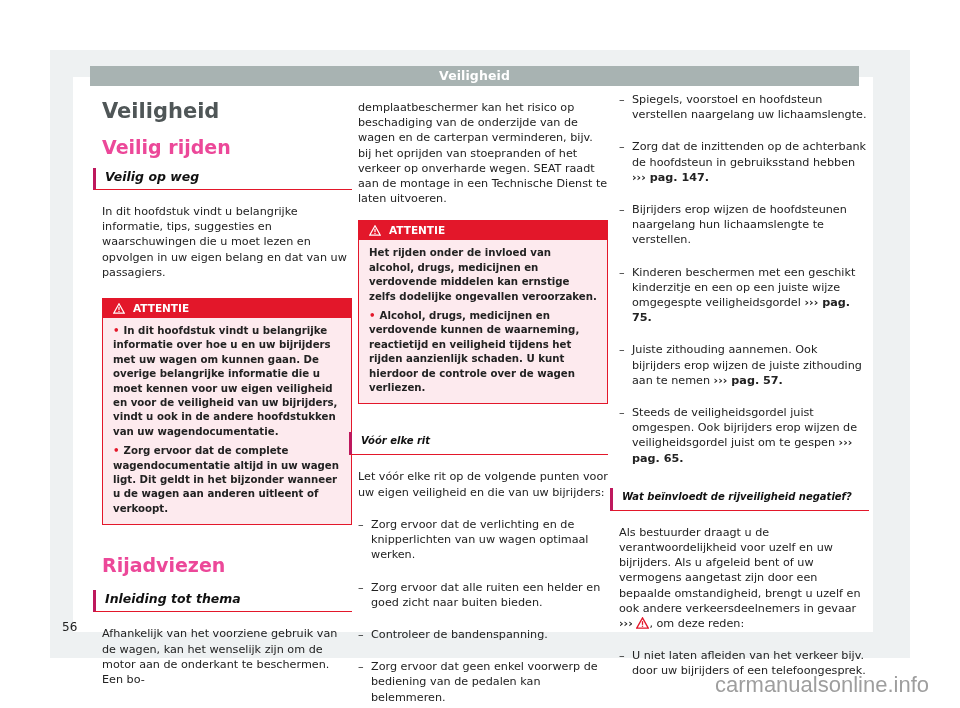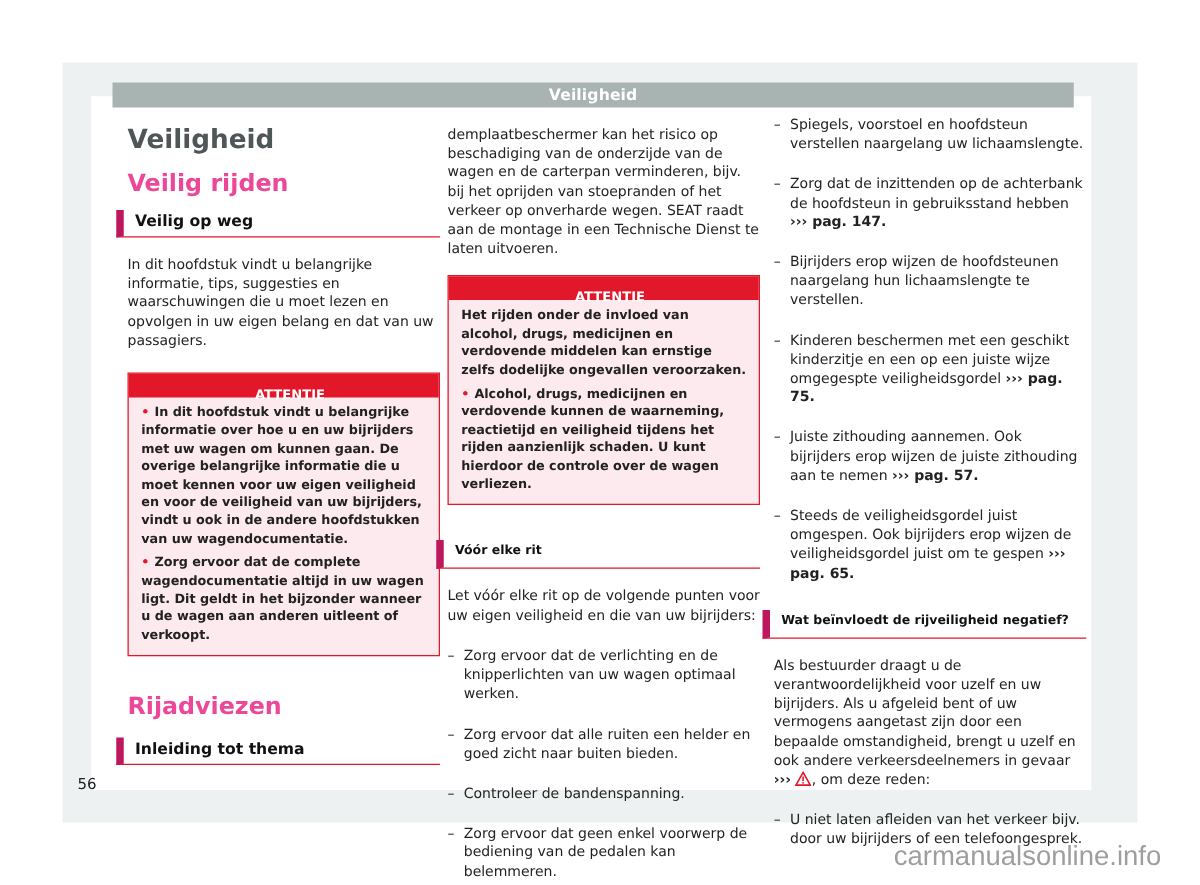--- a/index.html
+++ b/index.html
@@ -11,27 +11,27 @@
   .header-bar { position: absolute; left: 90px; top: 66px; width: 769px; height: 20px; background: #a8b3b2; }
   .header-bar span { display: block; text-align: center; color: #ffffff; font-weight: bold; font-size: 12.5px; line-height: 20px; letter-spacing: 0.1px; }
 
   .col { position: absolute; top: 96px; width: 250px; font-size: 11.2px; line-height: 15.2px; }
   .col1 { left: 102px; }
   .col2 { left: 358px; }
   .col3 { left: 619px; }
 
   .h-chapter { font-size: 21px; font-weight: bold; color: #4f5657; line-height: 26px; margin-top: 2px; }
   .h-section { font-size: 19px; font-weight: bold; color: #ec4899; line-height: 26px; margin-top: 14px; }
-  .h-sub { font-size: 12.5px; font-weight: bold; color: #111; line-height: 17px; border-left: 6px solid #be185d; border-bottom: 1.5px solid #e3172a; padding: 0 0 4px 9px; margin-left: -9px; }
+  .h-sub { font-size: 12.5px; font-weight: bold; color: #111; line-height: 17px; border-left: 3px solid #be185d; border-bottom: 1.5px solid #e3172a; padding: 0 0 4px 9px; margin-left: -9px; font-style: italic; }
   .h-sub.big { font-size: 10px; line-height: 18px; }
   .para { color: #222; }
   .mt-m { margin-top: 14px; }
 
   .warn { border: 1px solid #e3172a; background: #fdeaee; margin-top: 14px; }
-  .warn-head { background: #e3172a; color: #fff; font-weight: bold; font-size: 10.5px; height: 19px; line-height: 19px; padding-left: 10px; display: flex; align-items: center; gap: 8px; flex-direction: column; }
+  .warn-head { background: #e3172a; color: #fff; font-weight: bold; font-size: 10.5px; height: 19px; line-height: 19px; padding-left: 10px; display: flex; align-items: center; gap: 8px; }
   .warn-body { padding: 6px 10px 8px 10px; font-weight: bold; font-size: 10.2px; line-height: 14.4px; color: #222; }
   .warn-body p + p { margin-top: 5px; }
   .bullet { color: #e3172a; margin-right: 4px; }
 
   .dash-list { list-style: none; }
   .dash-list li { position: relative; padding-left: 13px; margin-top: 17px; }
   .dash-list li::before { content: "\2013"; position: absolute; left: 0; top: 0; }
   .ref { font-weight: bold; }
 
   .page-num { position: absolute; left: 62px; top: 620px; font-size: 12px; color: #222; }
@@ -64,20 +64,21 @@
       <span>ATTENTIE</span>
     </div>
     <div class="warn-body">
       <p><span class="bullet">•</span><span>In dit hoofdstuk vindt u belangrijke informatie over hoe u en uw bijrijders met uw wagen om kunnen gaan. De overige belangrijke informatie die u moet kennen voor uw eigen veiligheid en voor de veiligheid van uw bijrijders, vindt u ook in de andere hoofdstukken van uw wagendocumentatie.</span></p>
       <p><span class="bullet">•</span><span>Zorg ervoor dat de complete wagendocumentatie altijd in uw wagen ligt. Dit geldt in het bijzonder wanneer u de wagen aan anderen uitleent of verkoopt.</span></p>
     </div>
   </div>
 
   <div class="h-section" style="margin-top:27px;">Rijadviezen</div>
   <div class="h-sub" style="margin-top:12px;">Inleiding tot thema</div>
+  <p class="para mt-m">Afhankelijk van het voorziene gebruik van de wagen, kan het wenselijk zijn om de motor aan de onderkant te beschermen. Een bo-</p>
 </div>
 
 <div class="col col2" style="top:100px;">
   <p class="para">demplaatbeschermer kan het risico op beschadiging van de onderzijde van de wagen en de carterpan verminderen, bijv. bij het oprijden van stoepranden of het verkeer op onverharde wegen. SEAT raadt aan de montage in een Technische Dienst te laten uitvoeren.</p>
 
   <div class="warn">
     <div class="warn-head">
       <svg class="tri" width="12" height="11" viewBox="0 0 12 11">
           <path d="M6 0.8 L11.3 10.2 L0.7 10.2 Z" fill="none" stroke="#fff" stroke-width="1.2"></path>
           <rect x="5.4" y="3.8" width="1.2" height="3.4" fill="#fff"></rect>

